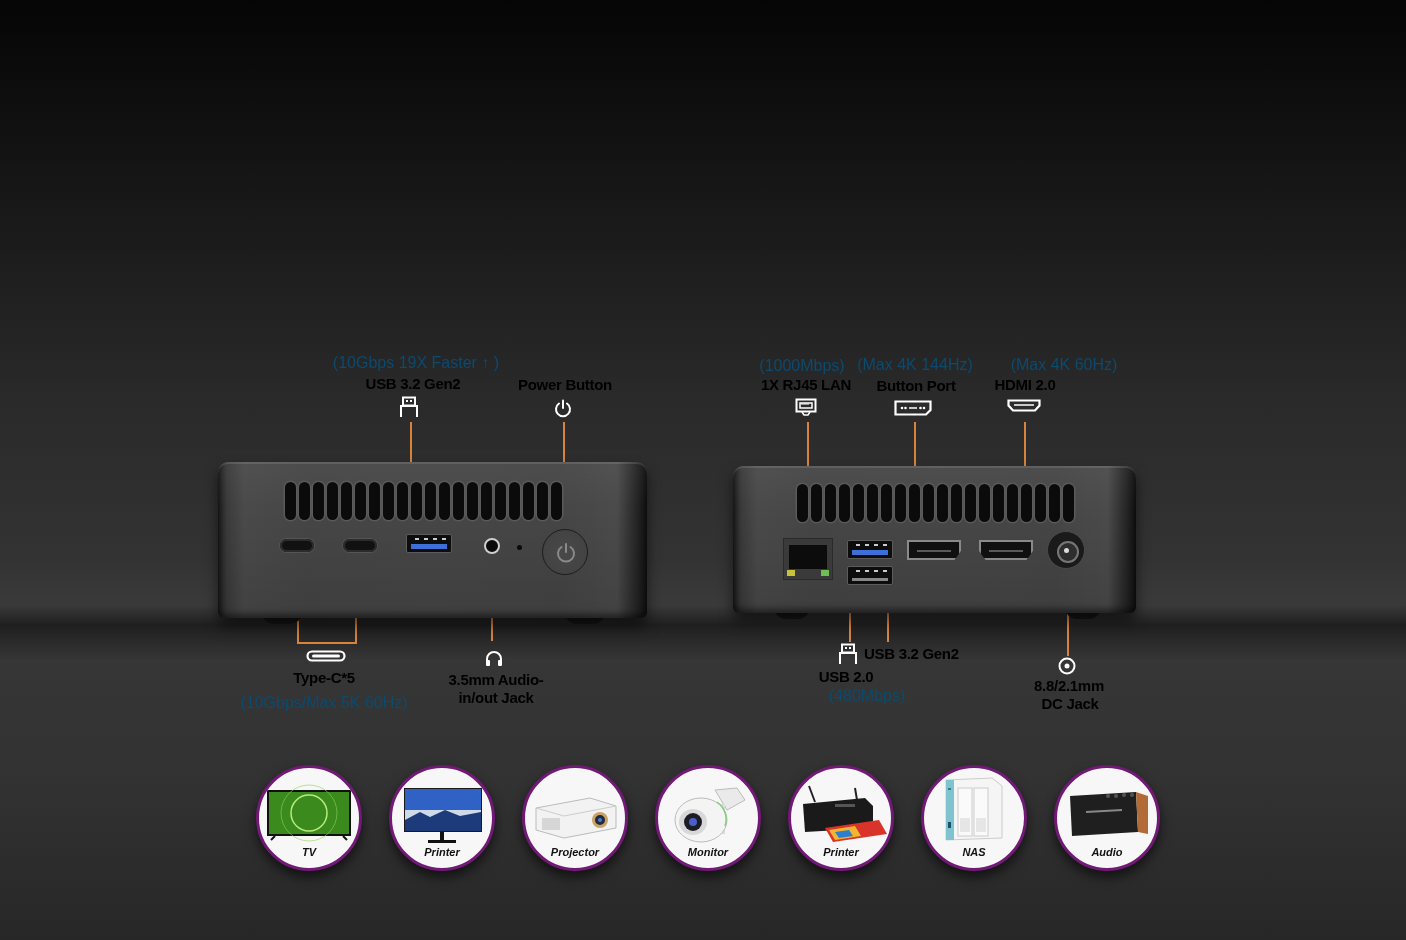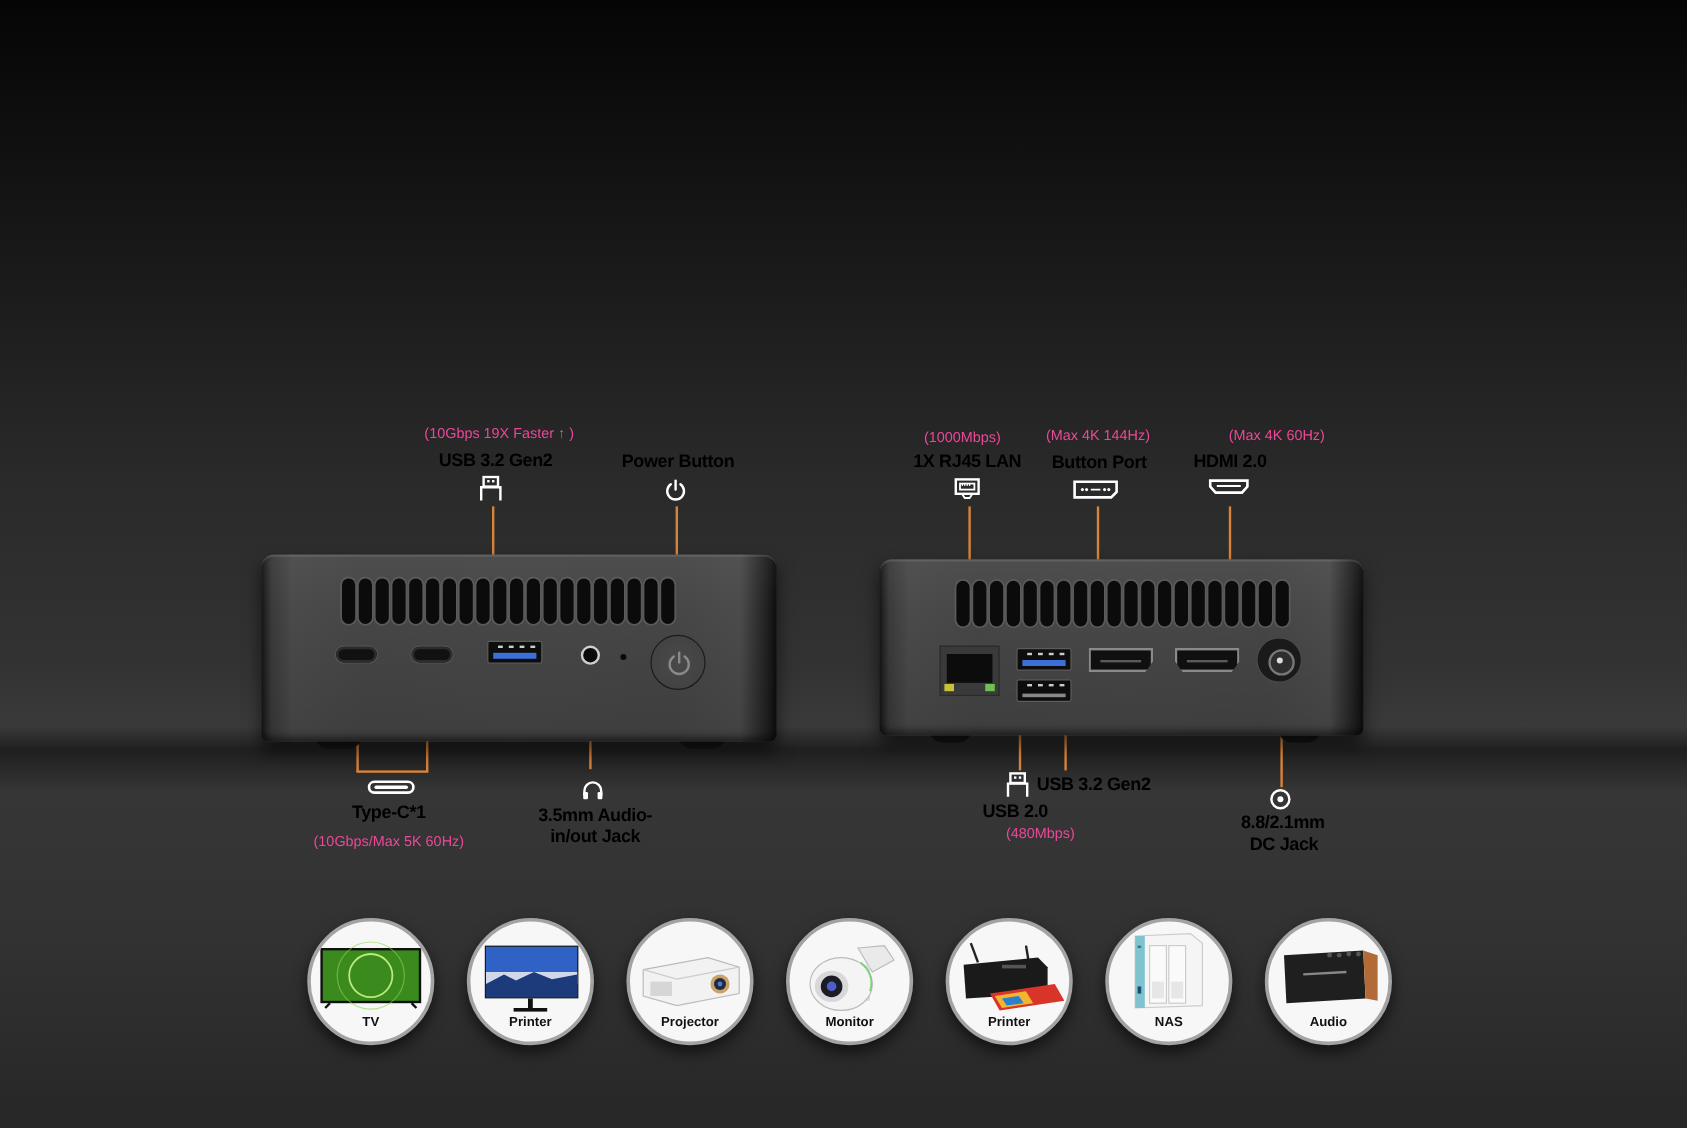--- a/index.html
+++ b/index.html
@@ -4,21 +4,21 @@
 <style>
   * { box-sizing: border-box; margin: 0; padding: 0; }
   html, body { width: 1406px; height: 940px; overflow: hidden; }
   body {
     position: relative;
     font-family: "Liberation Sans", sans-serif;
     background: linear-gradient(to bottom, #050505 0px, #121212 140px, #1d1d1d 260px, #2a2a2a 400px, #333333 560px, #3a3a3a 605px, #1f1f1f 625px, #363636 660px, #323232 780px, #2b2b2b 880px, #272727 940px);
   }
   .abs { position: absolute; }
   .orange { color: #000000; font-weight: bold; letter-spacing: -0.3px; }
-  .spec { color: #ec4899; font-size: 12px; white-space: nowrap; }
+  .spec { color: #0c4a6e; font-size: 16px; white-space: nowrap; }
   .lbl { font-size: 15px; white-space: nowrap; }
   .center { transform: translateX(-50%); text-align: center; }
 
   .vline { position: absolute; width: 1.5px; background: #d8833b; }
   .hline { position: absolute; height: 1.5px; background: #d8833b; }
   .dot { position: absolute; width: 5px; height: 5px; border-radius: 50%; background: #f08a35; transform: translate(-50%,-50%); }
 
   
   .device {
     position: absolute;
@@ -55,23 +55,24 @@
   .dp::after { content:""; position:absolute; left:8px; right:8px; top:8px; height:2px; background:#5a5a5a; }
   .dcjack { position: absolute; width: 38px; height: 38px; border-radius: 50%; background: #1a1a1a; border: 1px solid #4a4a4a; }
   .dcjack::before { content:""; position:absolute; left:9px; top:9px; width:18px; height:18px; border-radius:50%; background:#2e2e2e; border:2px solid #777; }
   .dcjack::after { content:""; position:absolute; left:16px; top:16px; width:5px; height:5px; border-radius:50%; background:#ddd; }
 
   .icon { position: absolute; }
 
   
   .circle {
     position: absolute; width: 106px; height: 106px; border-radius: 50%;
-    background: #f7f7f7; border: 3px solid #a3a3a3;
+    background: #f7f7f7; border: 3px solid #701a75;
     box-shadow: 0 6px 12px rgba(0,0,0,0.6);
     overflow: hidden;
+    font-style: italic;
   }
   .circle .cap { position: absolute; left: 0; right: 0; bottom: 10px; text-align: center; font-size: 11px; font-weight: bold; color: #111; }
   .circle .pic { position: absolute; left: 50%; top: 16px; transform: translateX(-50%); }
 </style>
 </head>
 <body>
 
 <div class="abs spec center" style="left:416px; top:354px;">(10Gbps  19X Faster ↑ )</div>
 <div class="abs orange lbl center" style="left:413px; top:375px;">USB 3.2 Gen2</div>
 <svg class="icon" style="left:399px; top:396px;" width="20" height="22" viewBox="0 0 20 22">
@@ -142,21 +143,21 @@
       <path d="M6.5 5 A8 8 0 1 0 15.5 5" fill="none" stroke="#8a8a8a" stroke-width="2" stroke-linecap="round"></path>
       <line x1="11" y1="2" x2="11" y2="10" stroke="#8a8a8a" stroke-width="2" stroke-linecap="round"></line>
     </svg>
   </div>
 </div>
 
 <svg class="icon" style="left:306px; top:650px;" width="40" height="12" viewBox="0 0 40 12">
   <rect x="1.5" y="1.5" width="37" height="9" rx="4.5" fill="none" stroke="#fff" stroke-width="2.2"></rect>
   <rect x="6" y="4.5" width="28" height="3" rx="1.5" fill="#fff"></rect>
 </svg>
-<div class="abs orange lbl center" style="left:324px; top:669px;">Type-C*1</div>
+<div class="abs orange lbl center" style="left:324px; top:669px;">Type-C*5</div>
 <div class="abs spec center" style="left:324px; top:694px;">(10Gbps/Max 5K 60Hz)</div>
 
 <svg class="icon" style="left:484px; top:650px;" width="20" height="17" viewBox="0 0 20 17">
   <path d="M3 13 V9 A7 7 0 0 1 17 9 V13" fill="none" stroke="#fff" stroke-width="2"></path>
   <rect x="2" y="10" width="4" height="6" rx="1" fill="#fff"></rect>
   <rect x="14" y="10" width="4" height="6" rx="1" fill="#fff"></rect>
 </svg>
 <div class="abs orange lbl center" style="left:496px; top:671px;">3.5mm Audio-</div>
 <div class="abs orange lbl center" style="left:496px; top:689px;">in/out Jack</div>
 

